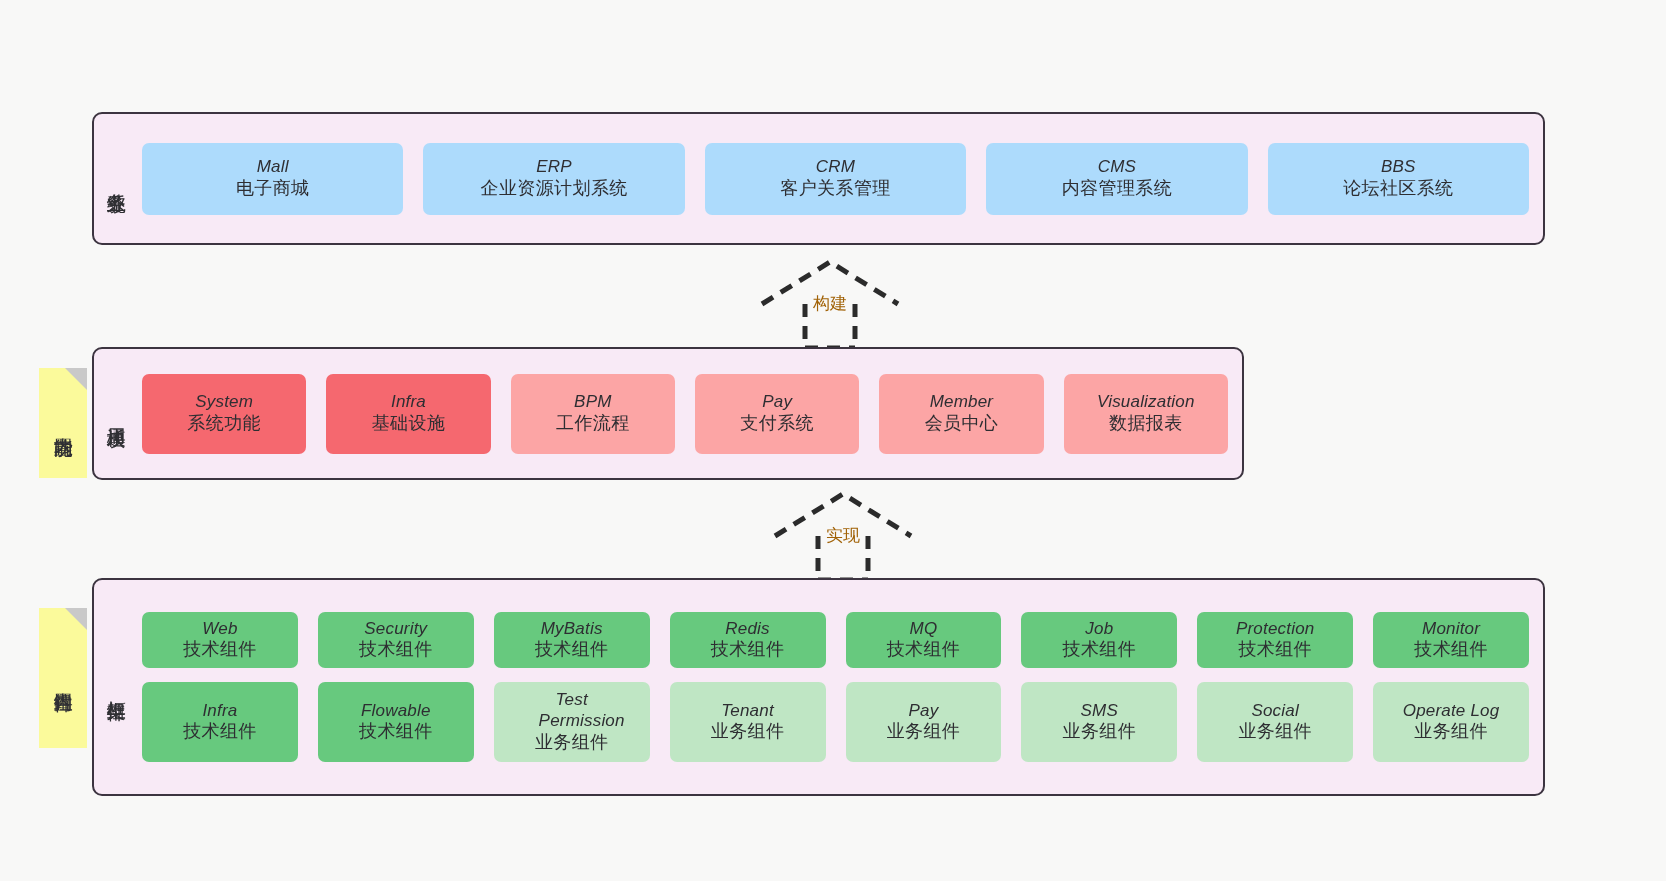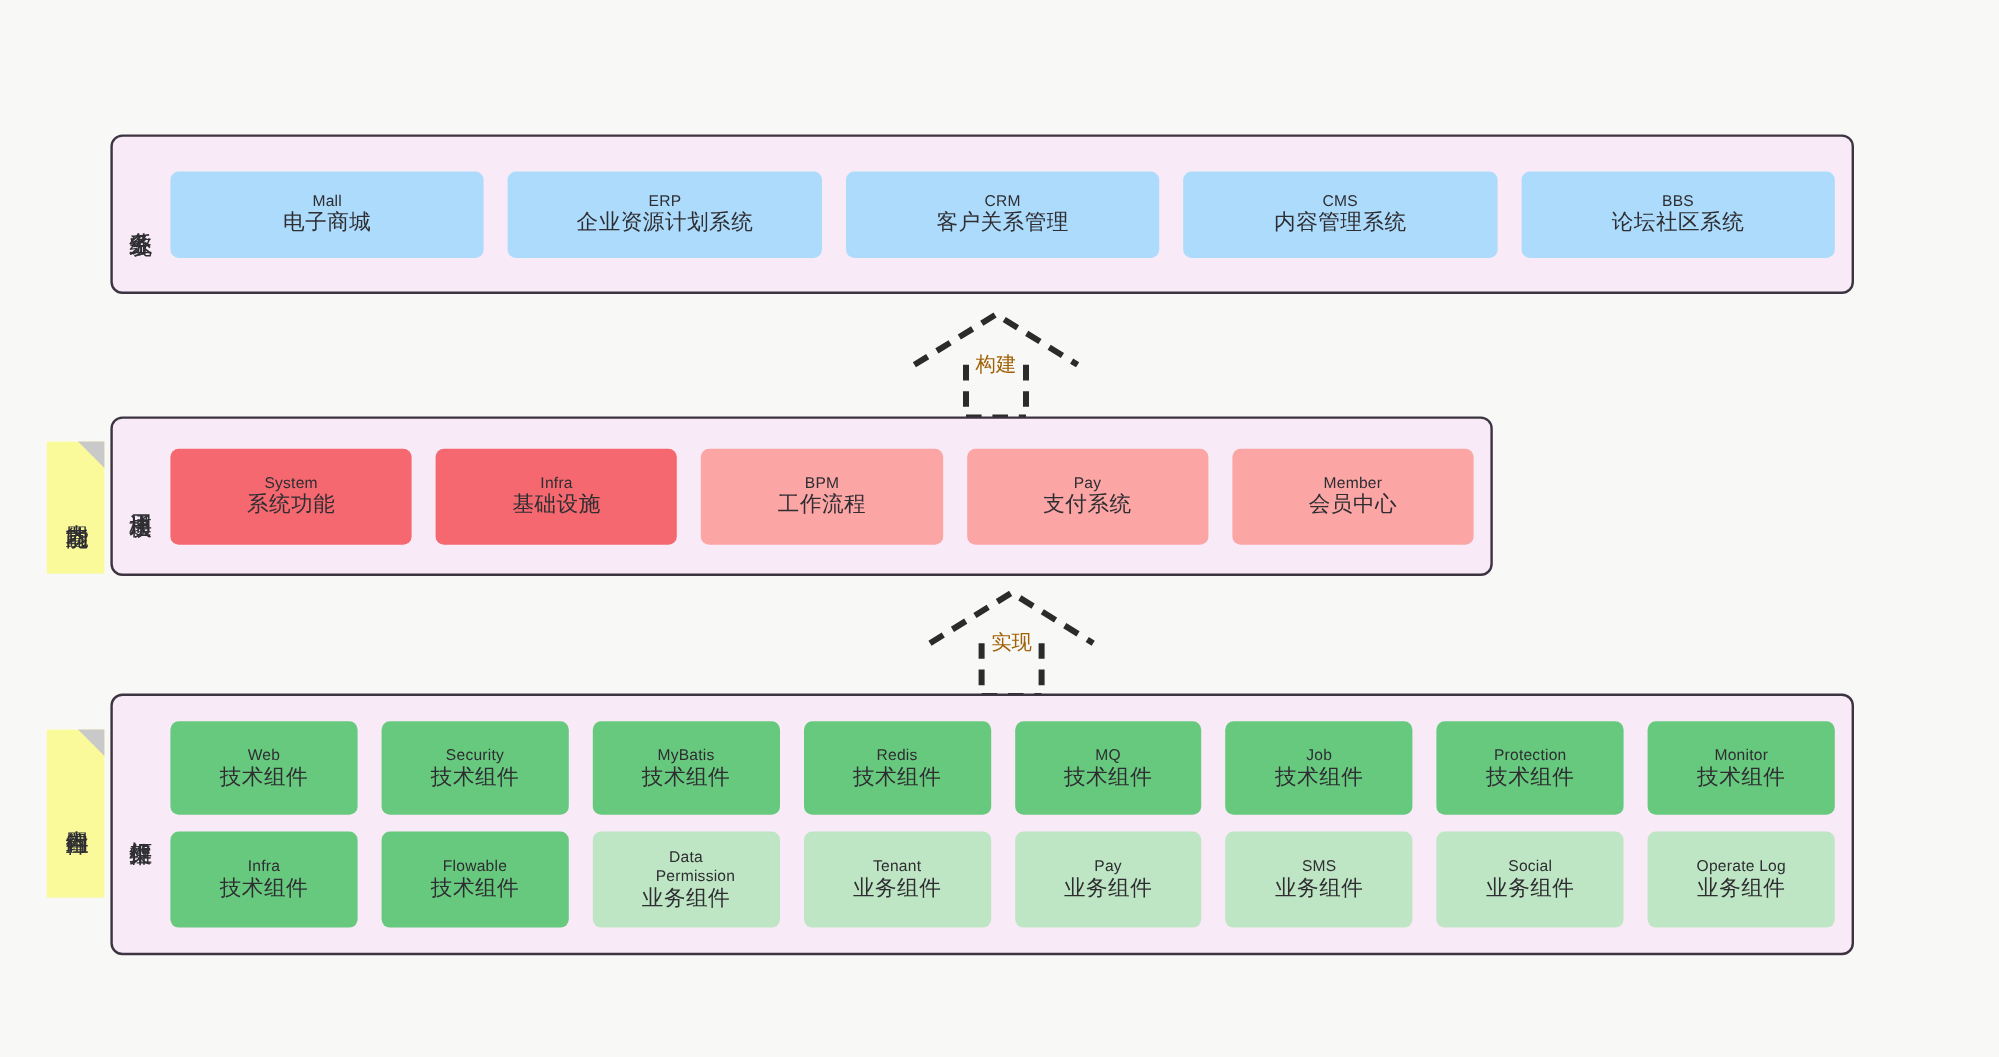--- a/index.html
+++ b/index.html
@@ -55,21 +55,21 @@
     display: flex;
     flex-direction: column;
     align-items: center;
     justify-content: center;
     text-align: center;
     color: #2e2e32;
     line-height: 1.22;
     padding: 4px 6px;
     user-select: none;
   }
-  .card .en { font-size: 13px; letter-spacing: 0.2px; }
+  .card .en { font-size: 17px; letter-spacing: 0.2px; font-style: italic; }
   .card .cn { font-size: 18px; letter-spacing: 0.4px; }
 
   .c-blue      { background: #addbfc; }
   .c-red       { background: #f5686f; }
   .c-pink      { background: #fca5a5; }
   .c-green     { background: #67c97e; }
   .c-lightgrn  { background: #bfe6c4; }
 
   
   .note {
@@ -175,20 +175,24 @@
           <span class="cn">工作流程</span>
         </div>
         <div class="card c-pink">
           <span class="en">Pay</span>
           <span class="cn">支付系统</span>
         </div>
         <div class="card c-pink">
           <span class="en">Member</span>
           <span class="cn">会员中心</span>
         </div>
+        <div class="card c-pink">
+          <span class="en">Visualization</span>
+          <span class="cn">数据报表</span>
+        </div>
       </div>
     </div>
   </div>
 
   <div class="arrow" id="connector-implement" style="left:768px; top:490px; width:150px; height:92px;">
     <svg width="150" height="92" viewBox="0 0 150 92" aria-hidden="true">
       <g fill="none" stroke="#2b2b2b" stroke-width="5" stroke-dasharray="13 9" stroke-linecap="butt">
         <path d="M7 46 L75 4 L143 46"></path>
         <path d="M50 46 L50 92"></path>
         <path d="M100 46 L100 92"></path>
@@ -200,21 +204,21 @@
 
   <div class="note" id="note-builtin-component" style="left:39px; top:608px; width:48px; height:140px;">
     <span class="fold"></span>
     <span>内置组件</span>
   </div>
 
   <div class="layer" id="layer-framework-component" style="left:92px; top:578px; width:1453px; height:218px;">
     <div class="layer-title">框架组件</div>
     <div class="layer-body">
 
-      <div class="row" style="height:78px;">
+      <div class="row" style="height:56px;">
         <div class="card c-green">
           <span class="en">Web</span>
           <span class="cn">技术组件</span>
         </div>
         <div class="card c-green">
           <span class="en">Security</span>
           <span class="cn">技术组件</span>
         </div>
         <div class="card c-green">
           <span class="en">MyBatis</span>
@@ -245,21 +249,21 @@
       <div class="row" style="height:80px;">
         <div class="card c-green">
           <span class="en">Infra</span>
           <span class="cn">技术组件</span>
         </div>
         <div class="card c-green">
           <span class="en">Flowable</span>
           <span class="cn">技术组件</span>
         </div>
         <div class="card c-lightgrn">
-          <span class="en" style="max-width:7ch;">Data Permission</span>
+          <span class="en" style="max-width:7ch;">Test Permission</span>
           <span class="cn">业务组件</span>
         </div>
         <div class="card c-lightgrn">
           <span class="en">Tenant</span>
           <span class="cn">业务组件</span>
         </div>
         <div class="card c-lightgrn">
           <span class="en">Pay</span>
           <span class="cn">业务组件</span>
         </div>

